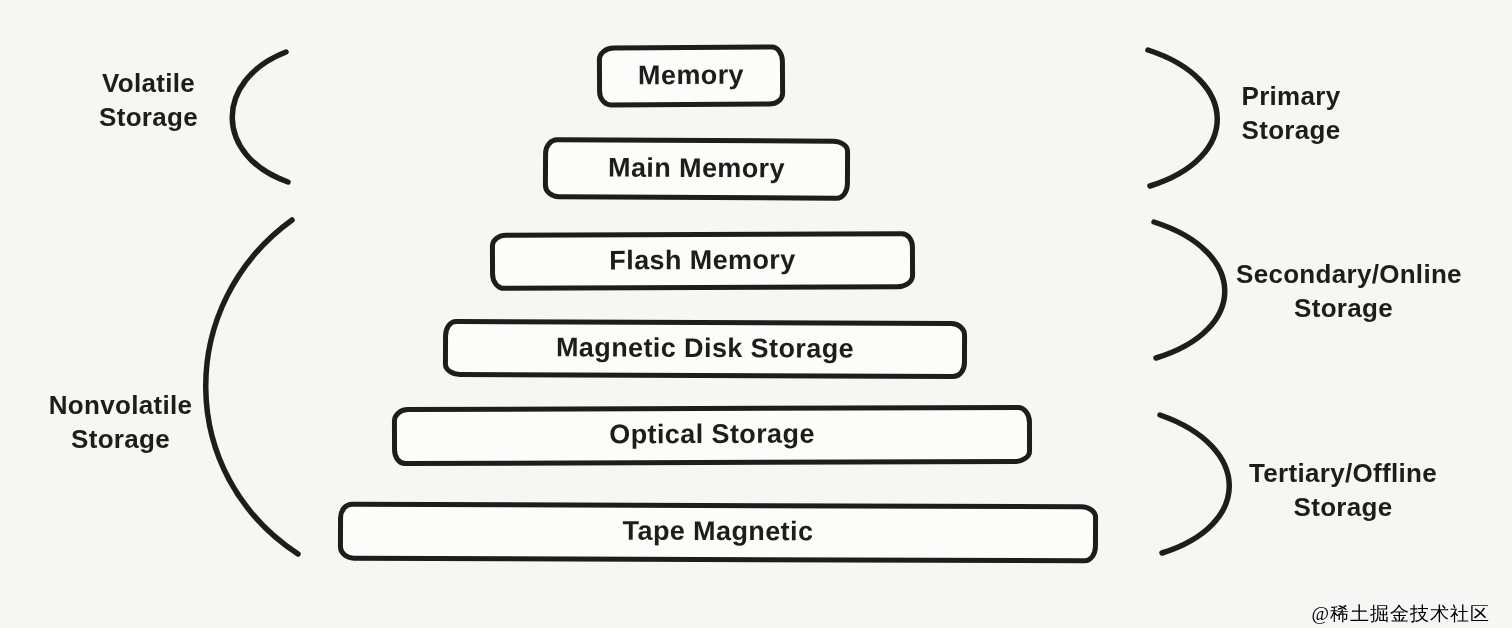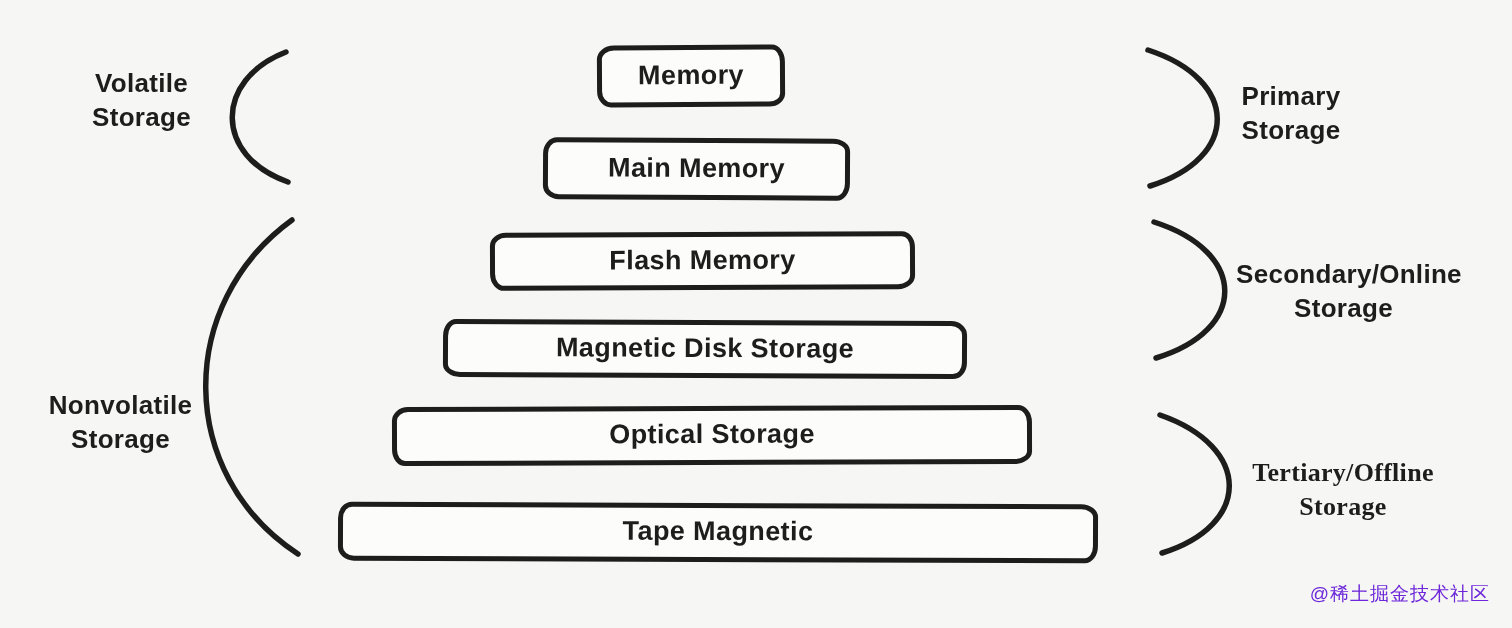--- a/index.html
+++ b/index.html
@@ -45,47 +45,48 @@
   
   .side-label {
     position: absolute;
     font-weight: 700;
     font-size: 26px;
     line-height: 34px;
     text-align: center;
     white-space: pre-line;
     letter-spacing: 0.3px;
   }
-  .pos-volatile    { left: 49px;   top: 66px;  width: 185px; }
+  .pos-volatile    { left: 56px;   top: 66px;  width: 185px; }
   .pos-nonvolatile { left: 28px;   top: 343px; width: 185px; margin-top: 45px; }
   .pos-primary     { left: 1226px; top: 79px;  width: 130px; }
   .pos-secondary   { left: 1236px; top: 257px; width: 215px; }
-  .pos-tertiary    { left: 1238px; top: 456px; width: 210px; font-family: Liberation Serif, serif; }
+  .pos-tertiary    { left: 1238px; top: 456px; width: 210px; }
 
   
   .bracket { position: absolute; overflow: visible; }
   .bracket path {
     fill: none;
     stroke: #1d1d1b;
     stroke-width: 5.5;
     stroke-linecap: round;
   }
   .pos-volatile-bracket    { left: 222px;  top: 44px;  }
   .pos-nonvolatile-bracket { left: 198px;  top: 212px; }
   .pos-primary-bracket     { left: 1140px; top: 42px;  }
   .pos-secondary-bracket   { left: 1146px; top: 214px; }
   .pos-tertiary-bracket    { left: 1152px; top: 407px; }
 
   .watermark {
     position: absolute;
     right: 22px;
-    bottom: 21px;
+    bottom: 1px;
     font-size: 19px;
     letter-spacing: 1px;
-    color: #6d28d9;
+    color: #000000;
+    font-family: Liberation Serif, serif;
   }
 </style>
 </head>
 <body>
 
 <div class="canvas">
 
   <div class="level lv0">
     <span class="level-label">Memory</span>
   </div>

